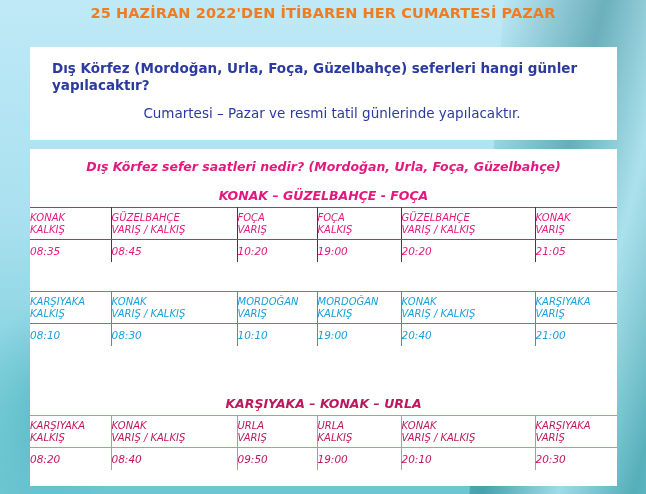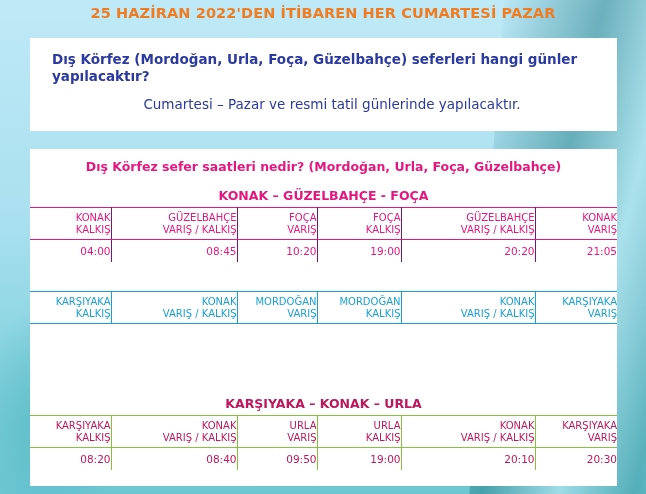--- a/index.html
+++ b/index.html
@@ -17,59 +17,59 @@
     position: absolute; left: -30px; bottom: -30px; width: 160px; height: 220px;
     background: radial-gradient(ellipse at center, rgba(60,170,180,0.5), rgba(60,170,180,0) 70%);
   }
   .headline {
     position: absolute; top: 5px; left: 0; width: 646px; text-align: center;
     color: #f07c22; font-weight: bold; font-size: 14.5px; letter-spacing: 0.1px;
   }
   .card {
     position: absolute; left: 30px; width: 587px; background: #ffffff;
   }
-  .card.faq { top: 38px; height: 93px; }
+  .card.faq { top: 47px; height: 93px; }
   .faq .q {
     position: absolute; left: 22px; top: 13px; width: 560px;
     color: #2b3a9e; font-weight: bold; font-size: 13.5px; line-height: 17px;
   }
   .faq .a {
     position: absolute; left: 22px; top: 58px; width: 560px;
     color: #2b3a9e; font-size: 13.5px; line-height: 17px; text-align: center;
   }
-  .card.times { top: 149px; height: 337px; }
+  .card.times { top: 149px; height: 337px; font-style: italic; }
   .times .title {
     position: absolute; top: 10px; left: 0; width: 587px; text-align: center;
     color: #e4177f; font-weight: bold; font-size: 12.5px;
   }
   .route { position: absolute; left: 0; width: 587px; }
   .route .rtitle {
     text-align: center; font-weight: bold; font-size: 12.5px; height: 22px; line-height: 22px;
   }
   table { border-collapse: collapse; width: 587px; table-layout: fixed; }
-  th, td { text-align: right; font-size: 10px; padding: 0; }
+  th, td { text-align: left; font-size: 10px; padding: 0; }
   th { font-weight: normal; line-height: 12px; height: 31px; }
   td { height: 22px; font-size: 10.5px; }
   .pink .rtitle, .pink th, .pink td { color: #e4177f; }
   .pink table { border-top: 1.5px solid #e4177f; }
   .pink th { border-bottom: 1.5px solid #e4177f; }
   .pink th, .pink td { border-left: 1px solid #701a75; }
   .blue .rtitle, .blue th, .blue td { color: #1aa0d8; }
   .blue table { border-top: 1.5px solid #1aa0d8; }
   .blue th { border-bottom: 1.5px solid #1aa0d8; }
   .blue th, .blue td { border-left: 1px solid #1aa0d8; }
   .green .rtitle, .green th, .green td { color: #be185d; }
   .green table { border-top: 1.5px solid #86c23f; }
   .green th { border-bottom: 1.5px solid #86c23f; }
   .green th, .green td { border-left: 1px solid #86c23f; }
   th:first-child, td:first-child { border-left: none !important; }
   .route.r1 { top: 36px; }
   .route.r2 { top: 142px; }
   .route.r3 { top: 244px; }
-  .green td { border-top: 1px solid #86c23f; padding-left: 20px; }
+  .green td { border-top: 1px solid #86c23f; }
 </style>
 </head>
 <body>
 
 <div class="bg-streak"></div>
 <div class="bg-streak2"></div>
 
 <div class="headline">25 HAZİRAN 2022'DEN İTİBAREN HER CUMARTESİ PAZAR</div>
 
 <div class="card faq">
@@ -94,21 +94,21 @@
       <tbody>
           <tr>
         <th><span>KONAK</span><br><span>KALKIŞ</span></th>
         <th><span>GÜZELBAHÇE</span><br><span>VARIŞ / KALKIŞ</span></th>
         <th><span>FOÇA</span><br><span>VARIŞ</span></th>
         <th><span>FOÇA</span><br><span>KALKIŞ</span></th>
         <th><span>GÜZELBAHÇE</span><br><span>VARIŞ / KALKIŞ</span></th>
         <th><span>KONAK</span><br><span>VARIŞ</span></th>
       </tr>
       <tr>
-        <td>04:00</td>
+        <td>08:35</td>
         <td>08:45</td>
         <td>10:20</td>
         <td>19:00</td>
         <td>20:20</td>
         <td>21:05</td>
       </tr>
     </tbody>
       </table>
   </div>
 
@@ -123,20 +123,28 @@
           <col style="width:82px">
         </colgroup>
       <tbody>
           <tr>
         <th><span>KARŞIYAKA</span><br><span>KALKIŞ</span></th>
         <th><span>KONAK</span><br><span>VARIŞ / KALKIŞ</span></th>
         <th><span>MORDOĞAN</span><br><span>VARIŞ</span></th>
         <th><span>MORDOĞAN</span><br><span>KALKIŞ</span></th>
         <th><span>KONAK</span><br><span>VARIŞ / KALKIŞ</span></th>
         <th><span>KARŞIYAKA</span><br><span>VARIŞ</span></th>
+      </tr>
+      <tr>
+        <td>08:10</td>
+        <td>08:30</td>
+        <td>10:10</td>
+        <td>19:00</td>
+        <td>20:40</td>
+        <td>21:00</td>
       </tr>
     </tbody>
       </table>
   </div>
 
   <div class="route r3 green">
     <div class="rtitle">KARŞIYAKA – KONAK – URLA</div>
     <table>
       <colgroup>
           <col style="width:81px">

